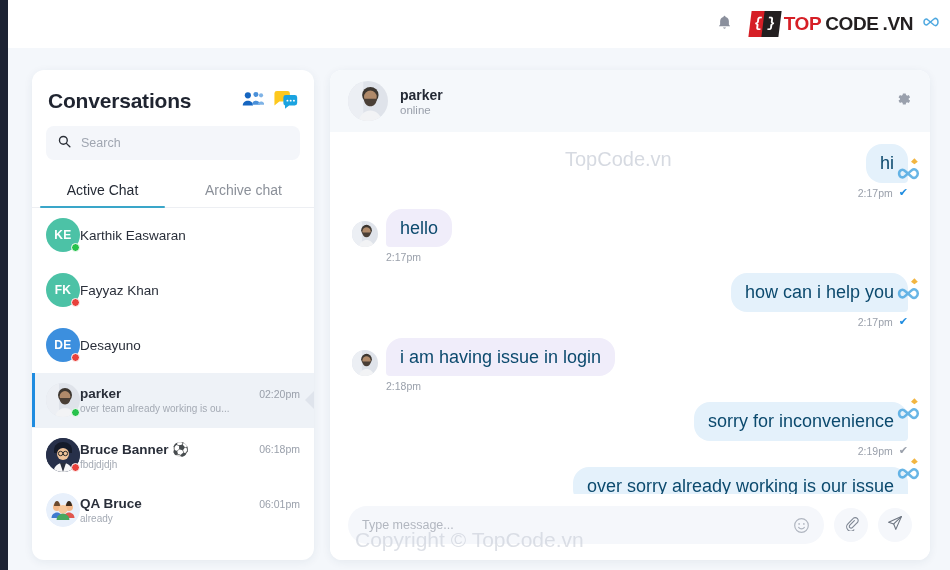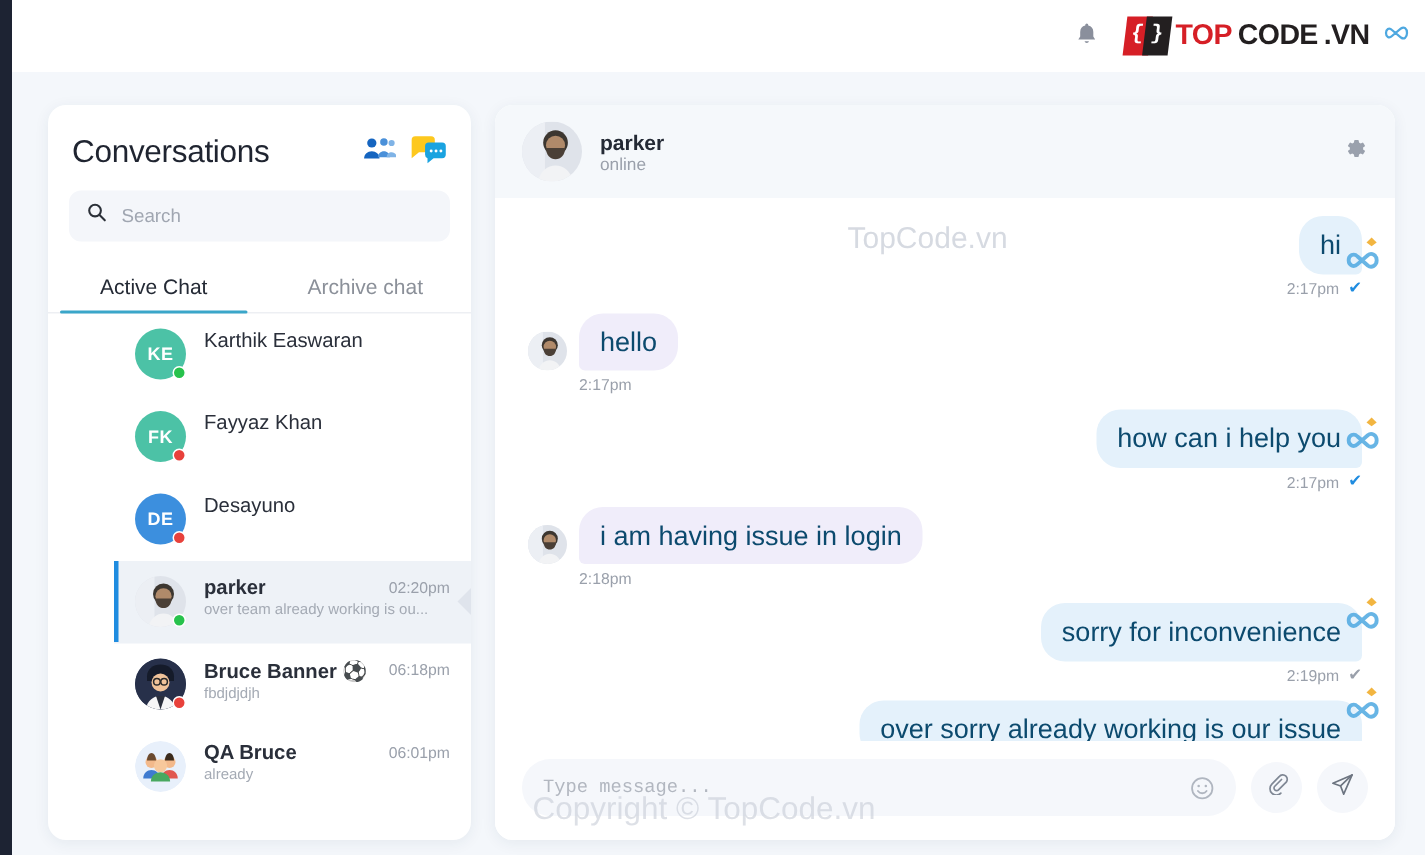--- a/index.html
+++ b/index.html
@@ -59,21 +59,21 @@
   .sidebar {
     position: absolute; left: 24px; top: 22px; width: 282px; height: 490px;
     background: #ffffff; border-radius: 12px;
     box-shadow: 0 2px 10px rgba(30,50,90,0.07);
     overflow: hidden;
   }
   .side-head {
     display: flex; align-items: center; justify-content: space-between;
     padding: 18px 16px 8px 16px;
   }
-  .side-title { font-size: 21px; color: #1f2430; font-weight: 400; letter-spacing: -0.2px; }
+  .side-title { font-size: 21px; color: #1f2430; font-weight: 700; letter-spacing: -0.2px; }
   .side-head-icons { display: flex; align-items: center; gap: 8px; }
   .icon-people { display:block; }
   .icon-chats { display:block; }
 
   .search-wrap { padding: 4px 14px 0 14px; }
   .search-box {
     display: flex; align-items: center; gap: 10px; height: 34px;
     background: #f4f6fa; border-radius: 8px; padding: 0 12px;
   }
   .search-box input {
@@ -88,22 +88,22 @@
     color: #8b9099; cursor: pointer; position: relative;
   }
   .tab.active { color: #242a35; }
   .tab.active::after {
     content: ""; position: absolute; left: 8px; right: 8px; bottom: -1px;
     height: 2px; background: #3aa6c9; border-radius: 2px;
   }
 
   .contacts { height: 352px; overflow: hidden; }
   .contact {
-    display: flex; gap: 12px; padding: 10px 14px;
-    cursor: pointer; position: relative; border-bottom: 1px solid transparent; margin-left: 44px;
+    display: flex; align-items: center; gap: 0; padding: 10px 14px;
+    cursor: pointer; position: relative; border-bottom: 1px solid transparent;
   }
   .contact.sel { background: #eef2f7; }
   .contact.sel::before {
     content: ""; position: absolute; left: 0; top: 0; bottom: 0; width: 3px;
     background: #1f8ce0;
   }
   .contact.sel::after {
     content: ""; position: absolute; right: 0; top: 50%; transform: translateY(-50%);
     width: 0; height: 0; border-top: 9px solid transparent;
     border-bottom: 9px solid transparent; border-right: 9px solid #dfe4ec;
@@ -186,21 +186,21 @@
   .composer {
     flex: 0 0 auto; display: flex; align-items: center; gap: 10px;
     padding: 12px 18px 16px 18px; background: #ffffff;
   }
   .input-pill {
     flex: 1; height: 38px; background: #f5f7fb; border-radius: 19px;
     display: flex; align-items: center; padding: 0 14px;
   }
   .input-pill input {
     flex: 1; border: none; outline: none; background: transparent;
-    font-size: 12.5px; color: #0c4a6e; font-family: Liberation Mono, monospace;
+    font-size: 12.5px; color: #0c4a6e; font-family: Liberation Sans, sans-serif;
   }
   .input-pill input::placeholder { color: #b2b7c0; }
   .round-btn {
     width: 34px; height: 34px; border-radius: 50%; background: #f5f7fb;
     display: flex; align-items: center; justify-content: center; cursor: pointer;
     flex: 0 0 34px;
   }
   .emoji-btn { cursor: pointer; display: flex; align-items: center; }
 
   

